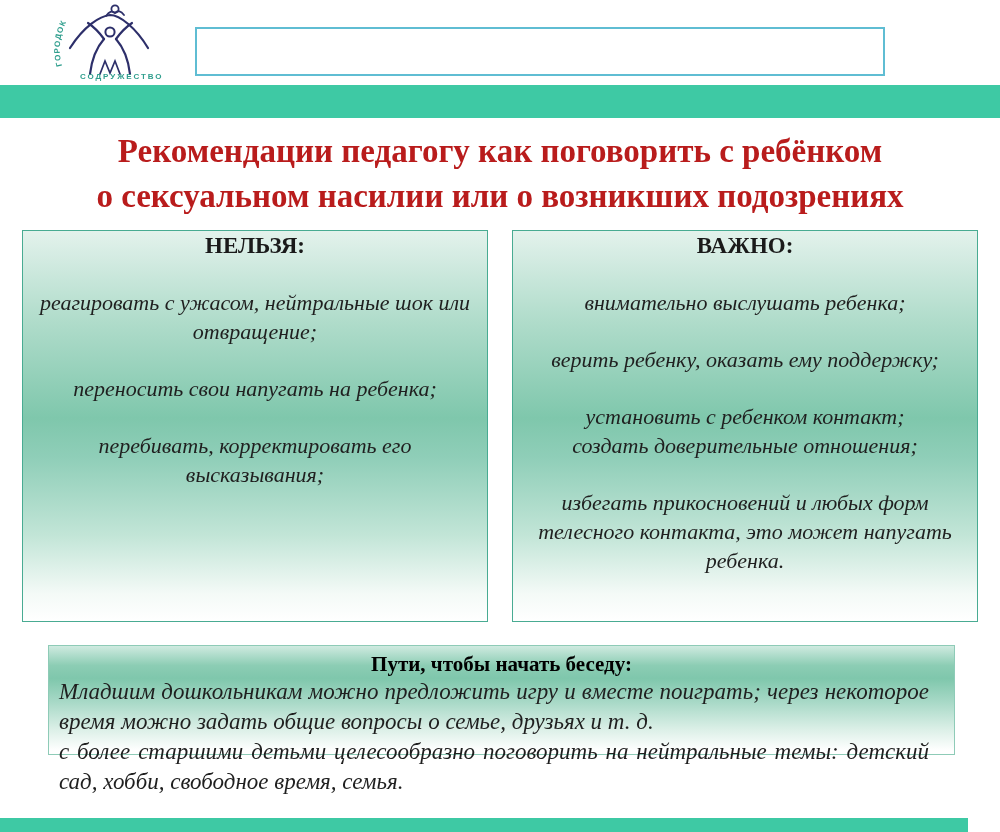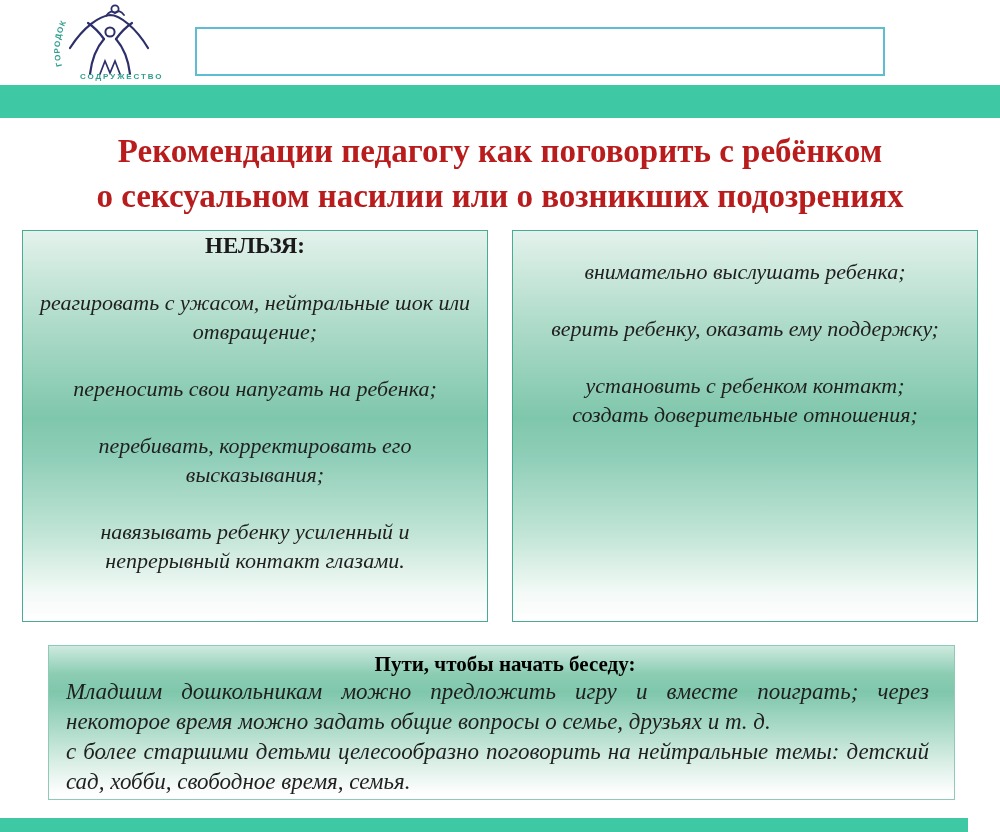--- a/index.html
+++ b/index.html
@@ -26,24 +26,23 @@
   #col-left{left:22px;}
   #col-right{left:512px;}
   .col-header{margin-top:1px;text-align:center;font-weight:bold;font-size:23px;line-height:28px;}
   .col-item{
     margin:28px 14px 0 14px;text-align:center;font-style:italic;
     font-size:22px;line-height:29px;white-space:pre-line;color:#1f1f1f;
   }
   .col-item:first-of-type{margin-top:26px;}
   
   #bottom-box{
-    position:absolute;left:48px;top:645px;width:907px;height:155px;box-sizing:border-box;
+    position:absolute;left:48px;top:645px;width:907px;height:110px;box-sizing:border-box;
     border:1px solid #8ecbb7;
     background:linear-gradient(180deg,#cfeae0 0%,#8ccdb4 18%,#7fc7ac 30%,#a8d9c7 52%,#ddf0e8 78%,#ffffff 97%);
-    padding-left:7px;
   }
   #bottom-header{margin-top:5px;text-align:center;font-weight:bold;font-size:21px;line-height:26px;color:#000;}
   .bottom-par{
     margin:0;padding:0 25px 0 10px;font-style:italic;font-size:23px;line-height:30px;
     text-align:justify;color:#1f1f1f;
   }
   
   #bottom-bar{position:absolute;left:0;bottom:0;width:968px;height:14px;background:#3ec9a4;}
   
   .logo-micro{fill:#2f9e8d;font-family:"Liberation Sans",sans-serif;font-weight:bold;}
@@ -82,29 +81,29 @@
     <div>Рекомендации педагогу как поговорить с ребёнком</div>
     <div>о сексуальном насилии или о возникших подозрениях</div>
   </div>
 
   <div class="col-box" id="col-left">
     <div class="col-header">НЕЛЬЗЯ:</div>
     <div class="col-item">реагировать с ужасом, нейтральные шок или отвращение;</div>
     <div class="col-item">переносить свои напугать на ребенка;</div>
     <div class="col-item">перебивать, корректировать его
 высказывания;</div>
-    <div class="col-item">навязывать ребенку усиленный и
-непрерывный контакт глазами.</div>
   </div>
 
   <div class="col-box" id="col-right">
+    <div class="col-header">ВАЖНО:</div>
     <div class="col-item">внимательно выслушать ребенка;</div>
     <div class="col-item">верить ребенку, оказать ему поддержку;</div>
     <div class="col-item">установить с ребенком контакт;
 создать доверительные отношения;</div>
+    <div class="col-item">избегать прикосновений и любых форм телесного контакта, это может напугать ребенка.</div>
   </div>
 
   <div id="bottom-box">
     <div id="bottom-header">Пути, чтобы начать беседу:</div>
     <p class="bottom-par">Младшим дошкольникам можно предложить игру и вместе поиграть; через некоторое время можно задать общие вопросы о семье, друзьях и т. д.</p>
     <p class="bottom-par">с более старшими детьми целесообразно поговорить на нейтральные темы: детский сад, хобби, свободное время, семья.</p>
   </div>
 
   <div id="bottom-bar"></div>
 

